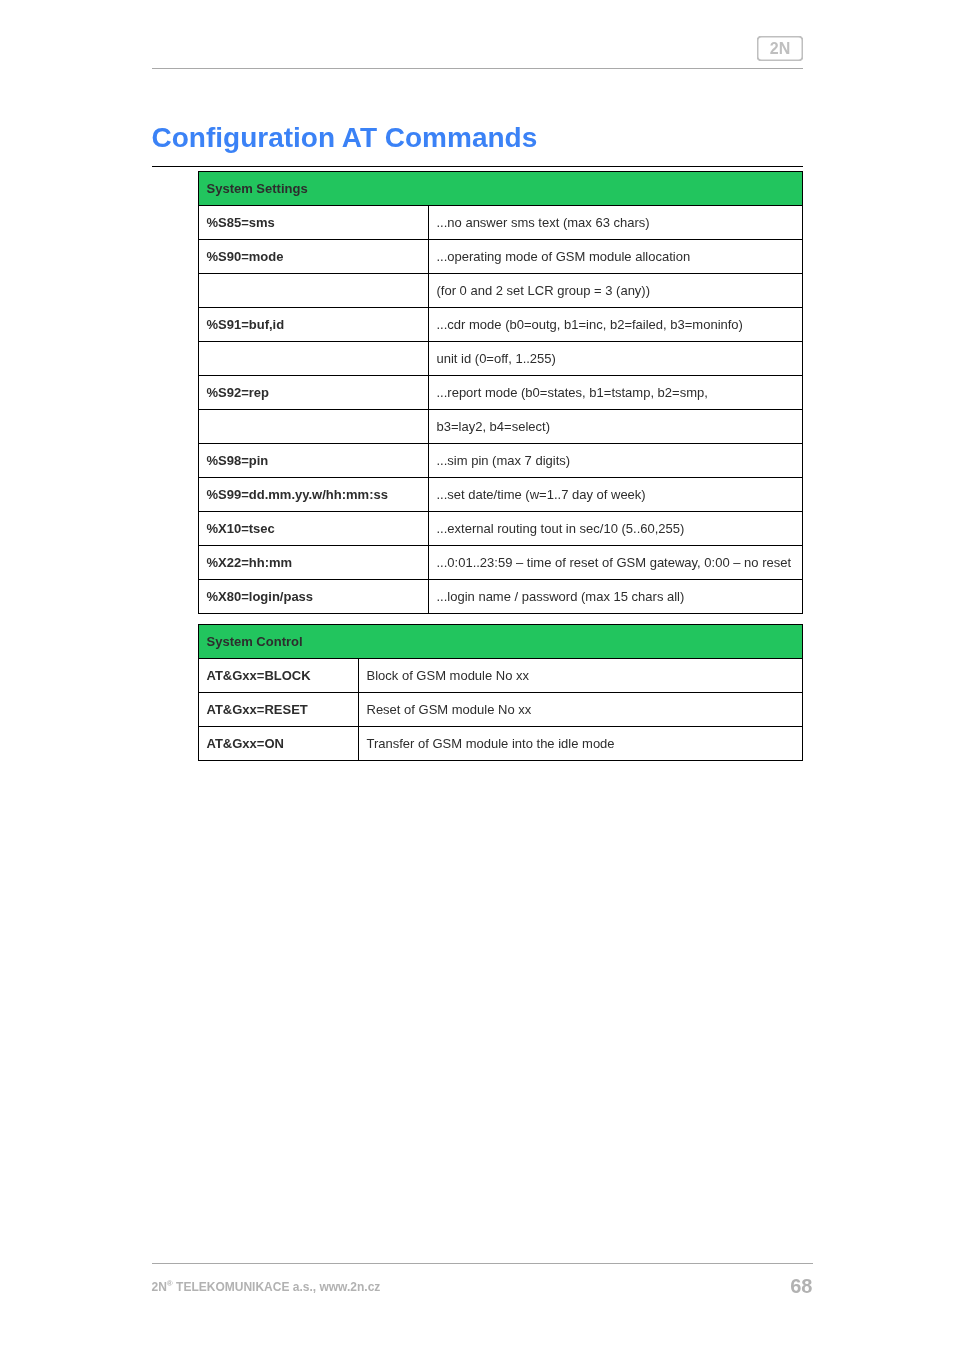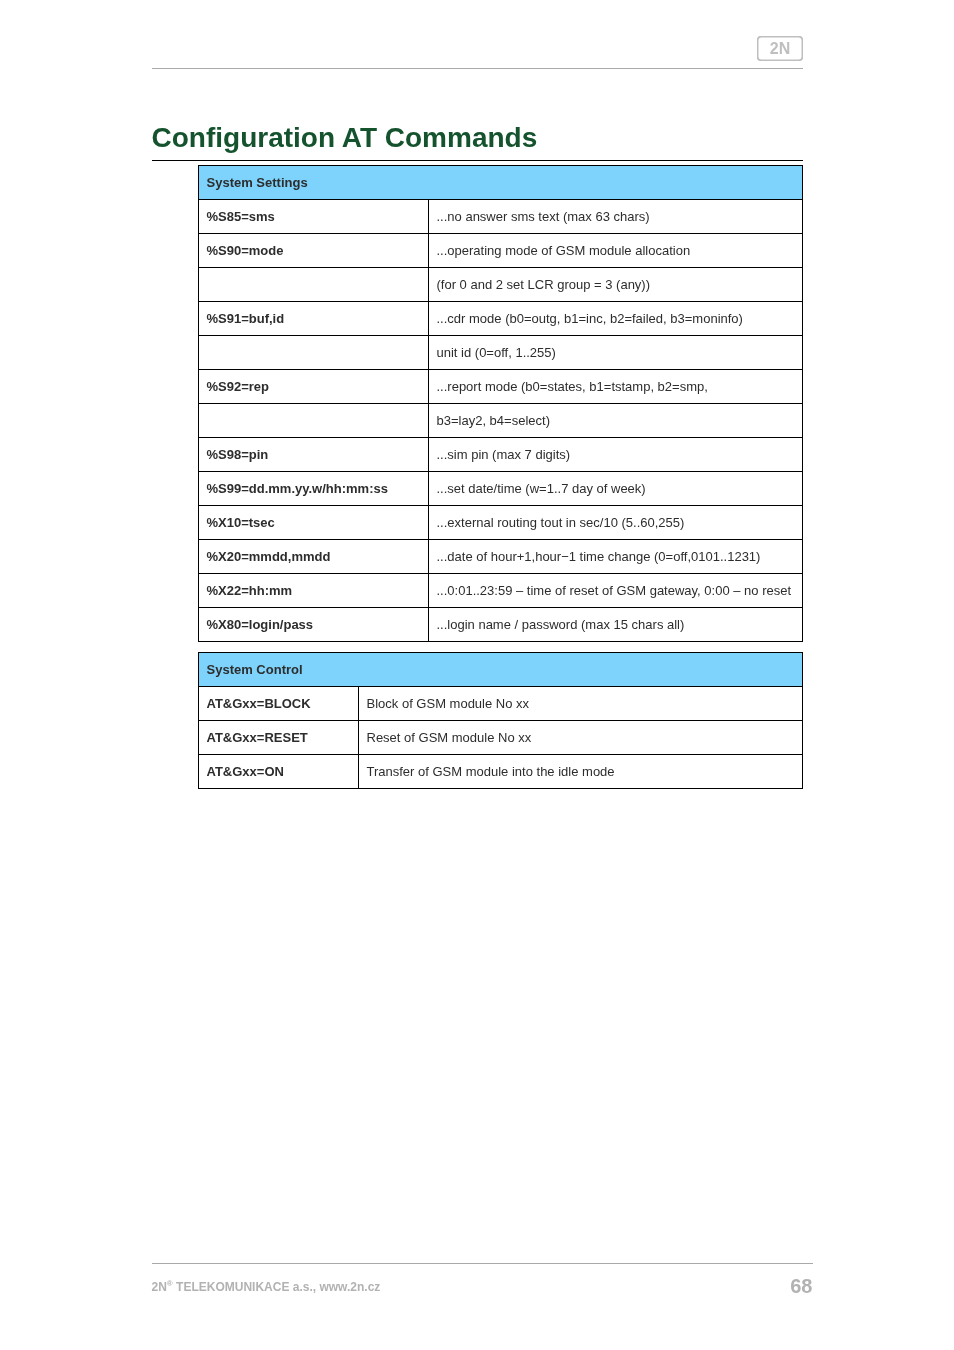--- a/index.html
+++ b/index.html
@@ -29,22 +29,22 @@
       left: 70px;
       right: 70px;
       top: 68px;
       height: 1px;
       background: #a9a9a9;
     }
     h1.big {
       font-family: Arial, Helvetica, sans-serif;
       font-weight: bold;
       font-size: 28px;
-      color: #14532d;
-      margin: 80px 0 6px 0;
+      color: #3b82f6;
+      margin: 80px 0 12px 0;
     }
     .h-rule {
       border: none;
       border-top: 1px solid #000;
       margin: 0 0 4px 0;
     }
     .tables-wrap {
       margin-left: 46px;
     }
     table.box {
@@ -55,21 +55,21 @@
       margin-bottom: 10px;
     }
     table.box th, table.box td {
       border: 1px solid #000;
       padding: 9px 8px;
       vertical-align: middle;
       text-align: left;
       word-wrap: break-word;
     }
     table.box th {
-      background: #7dd3fc;
+      background: #22c55e;
       font-weight: bold;
     }
     table.box td.k {
       font-weight: bold;
     }
     .sys       th, .sys td       { font-size:13px; }
     .sys  .c1 { width: 230px; }
     .ctrl th  { text-align: center; }
     .ctrl .c1 { width: 160px; }
     .isdn th  { text-align: left; }
@@ -162,24 +162,20 @@
           </tr>
       <tr>
             <td class="k">%S99=dd.mm.yy.w/hh:mm:ss</td>
             <td>...set date/time (w=1..7 day of week)</td>
           </tr>
       <tr>
             <td class="k">%X10=tsec</td>
             <td>...external routing tout in sec/10 (5..60,255)</td>
           </tr>
       <tr>
-            <td class="k">%X20=mmdd,mmdd</td>
-            <td>...date of hour+1,hour−1 time change (0=off,0101..1231)</td>
-          </tr>
-      <tr>
             <td class="k">%X22=hh:mm</td>
             <td>...0:01..23:59 – time of reset of GSM gateway, 0:00 – no reset</td>
           </tr>
       <tr>
             <td class="k">%X80=login/pass</td>
             <td>...login name / password (max 15 chars all)</td>
           </tr>
     </tbody>
       </table>
 

